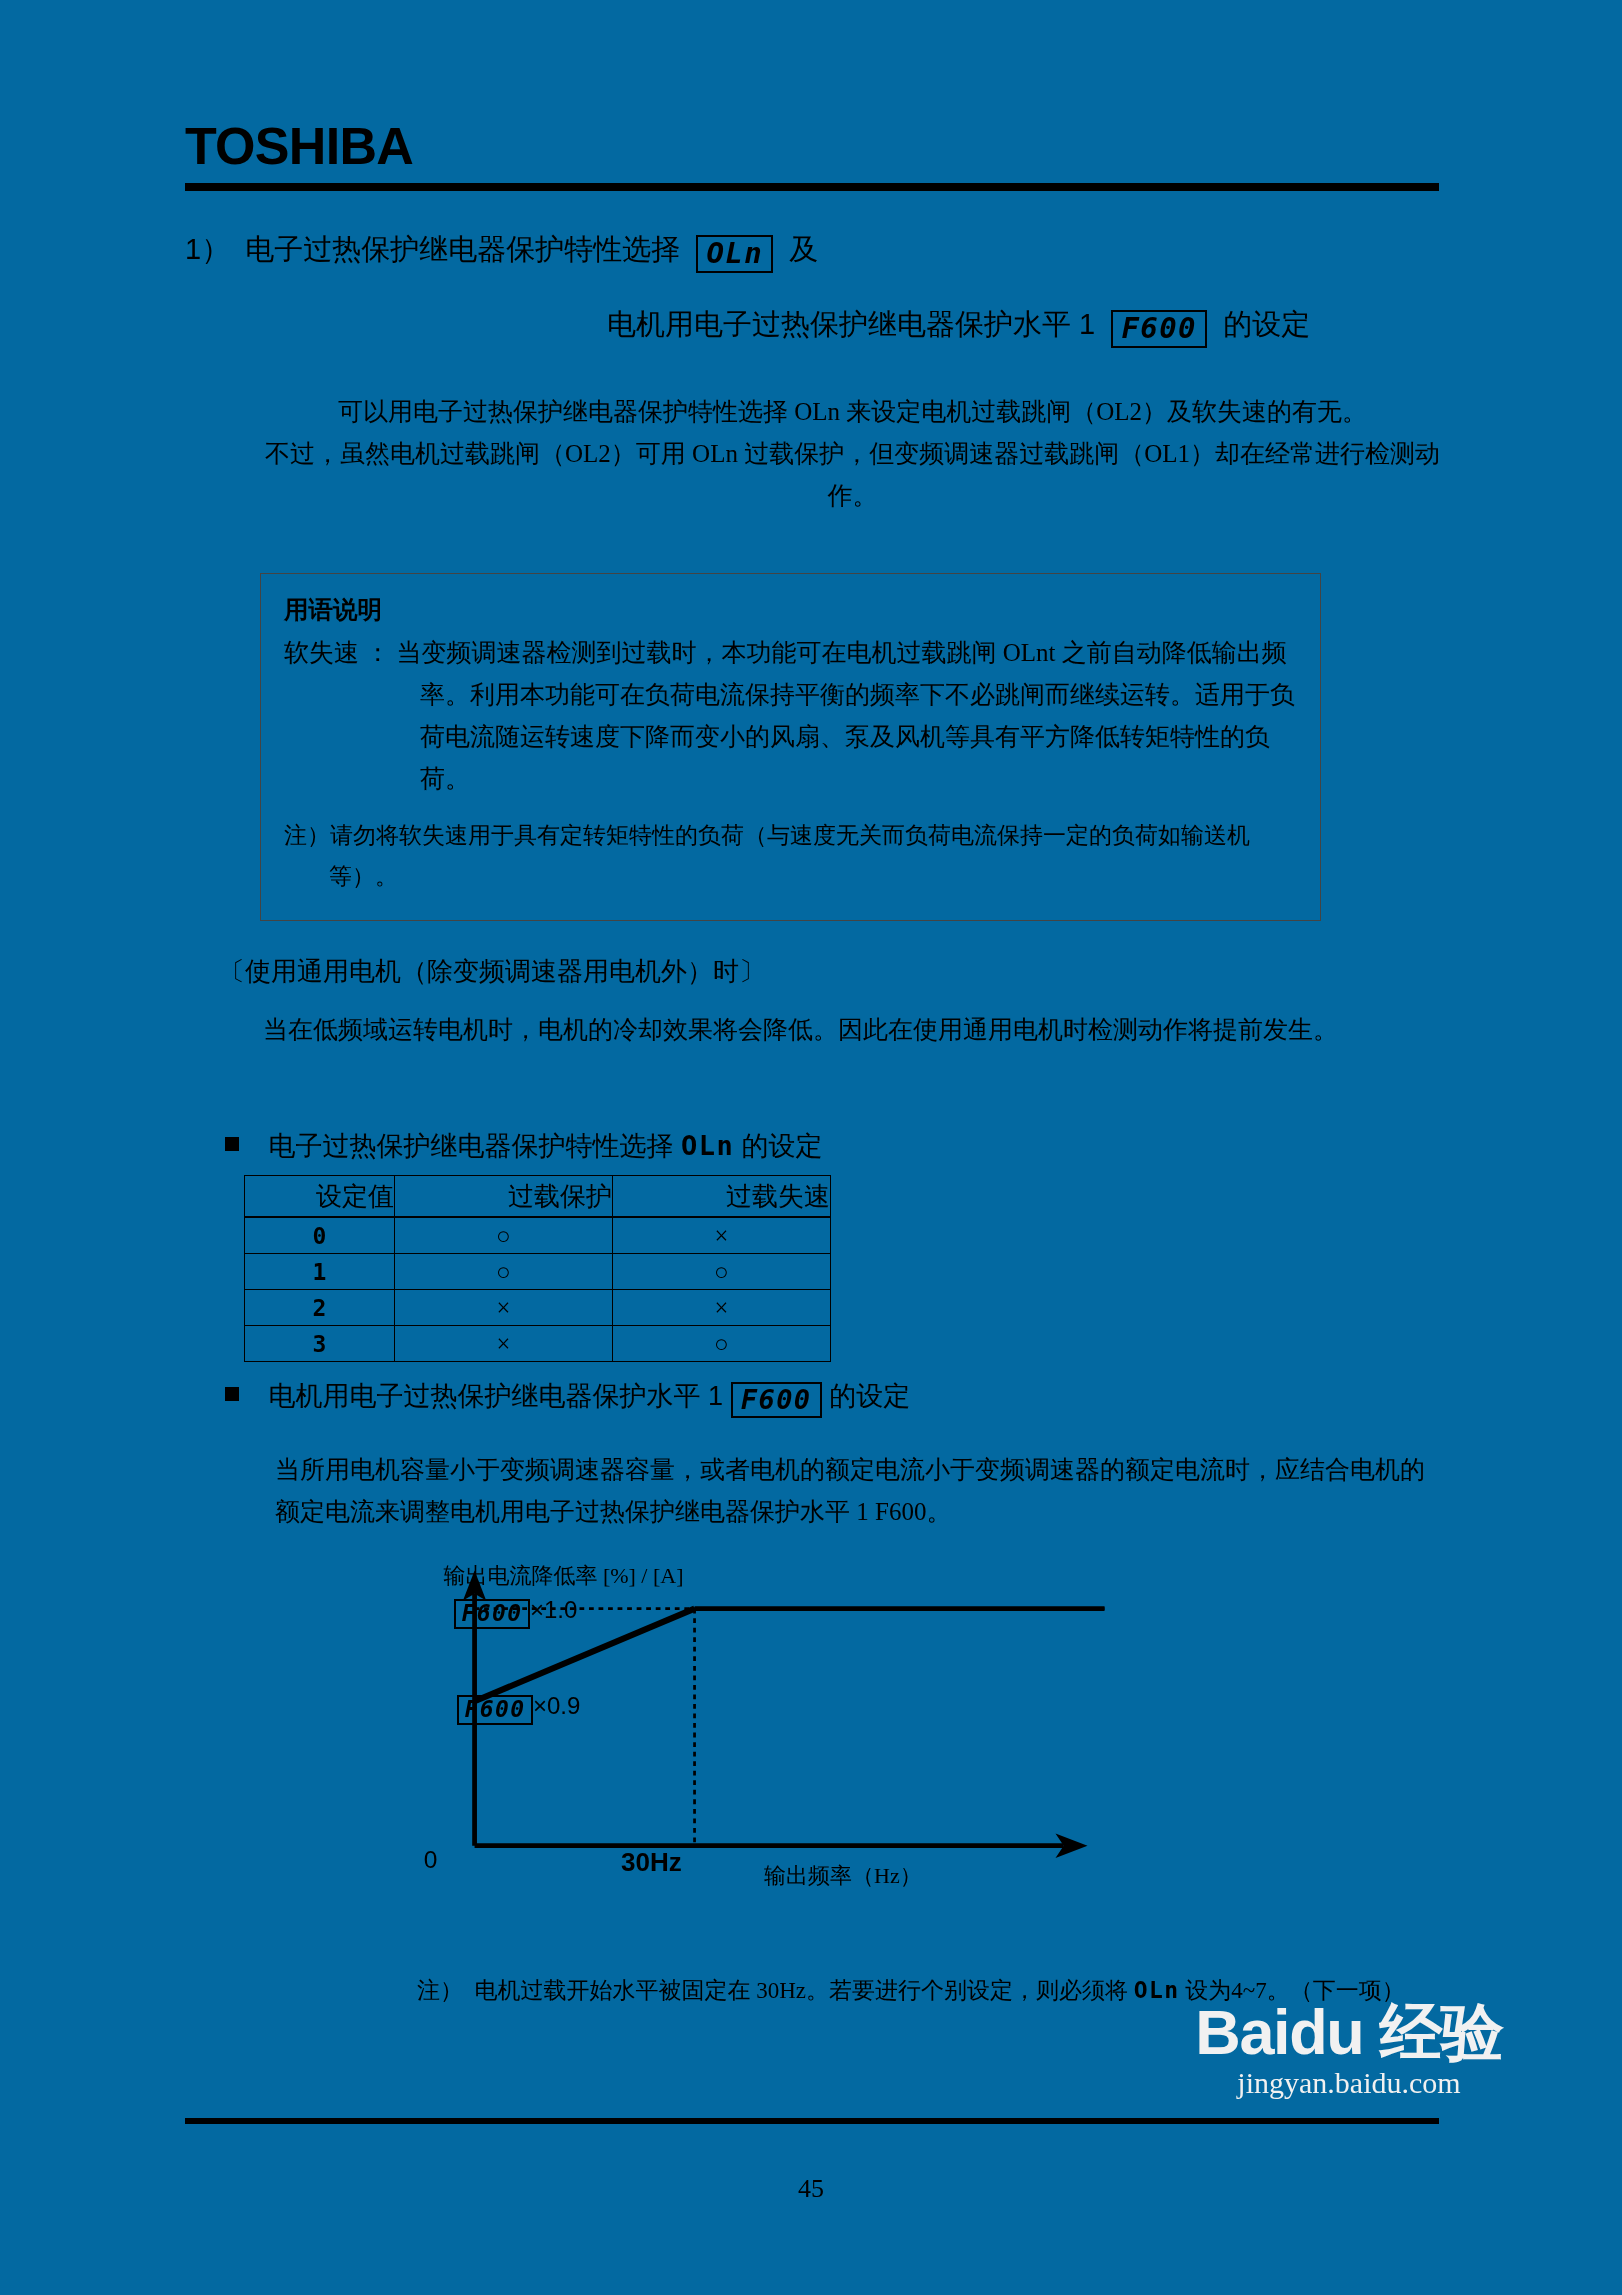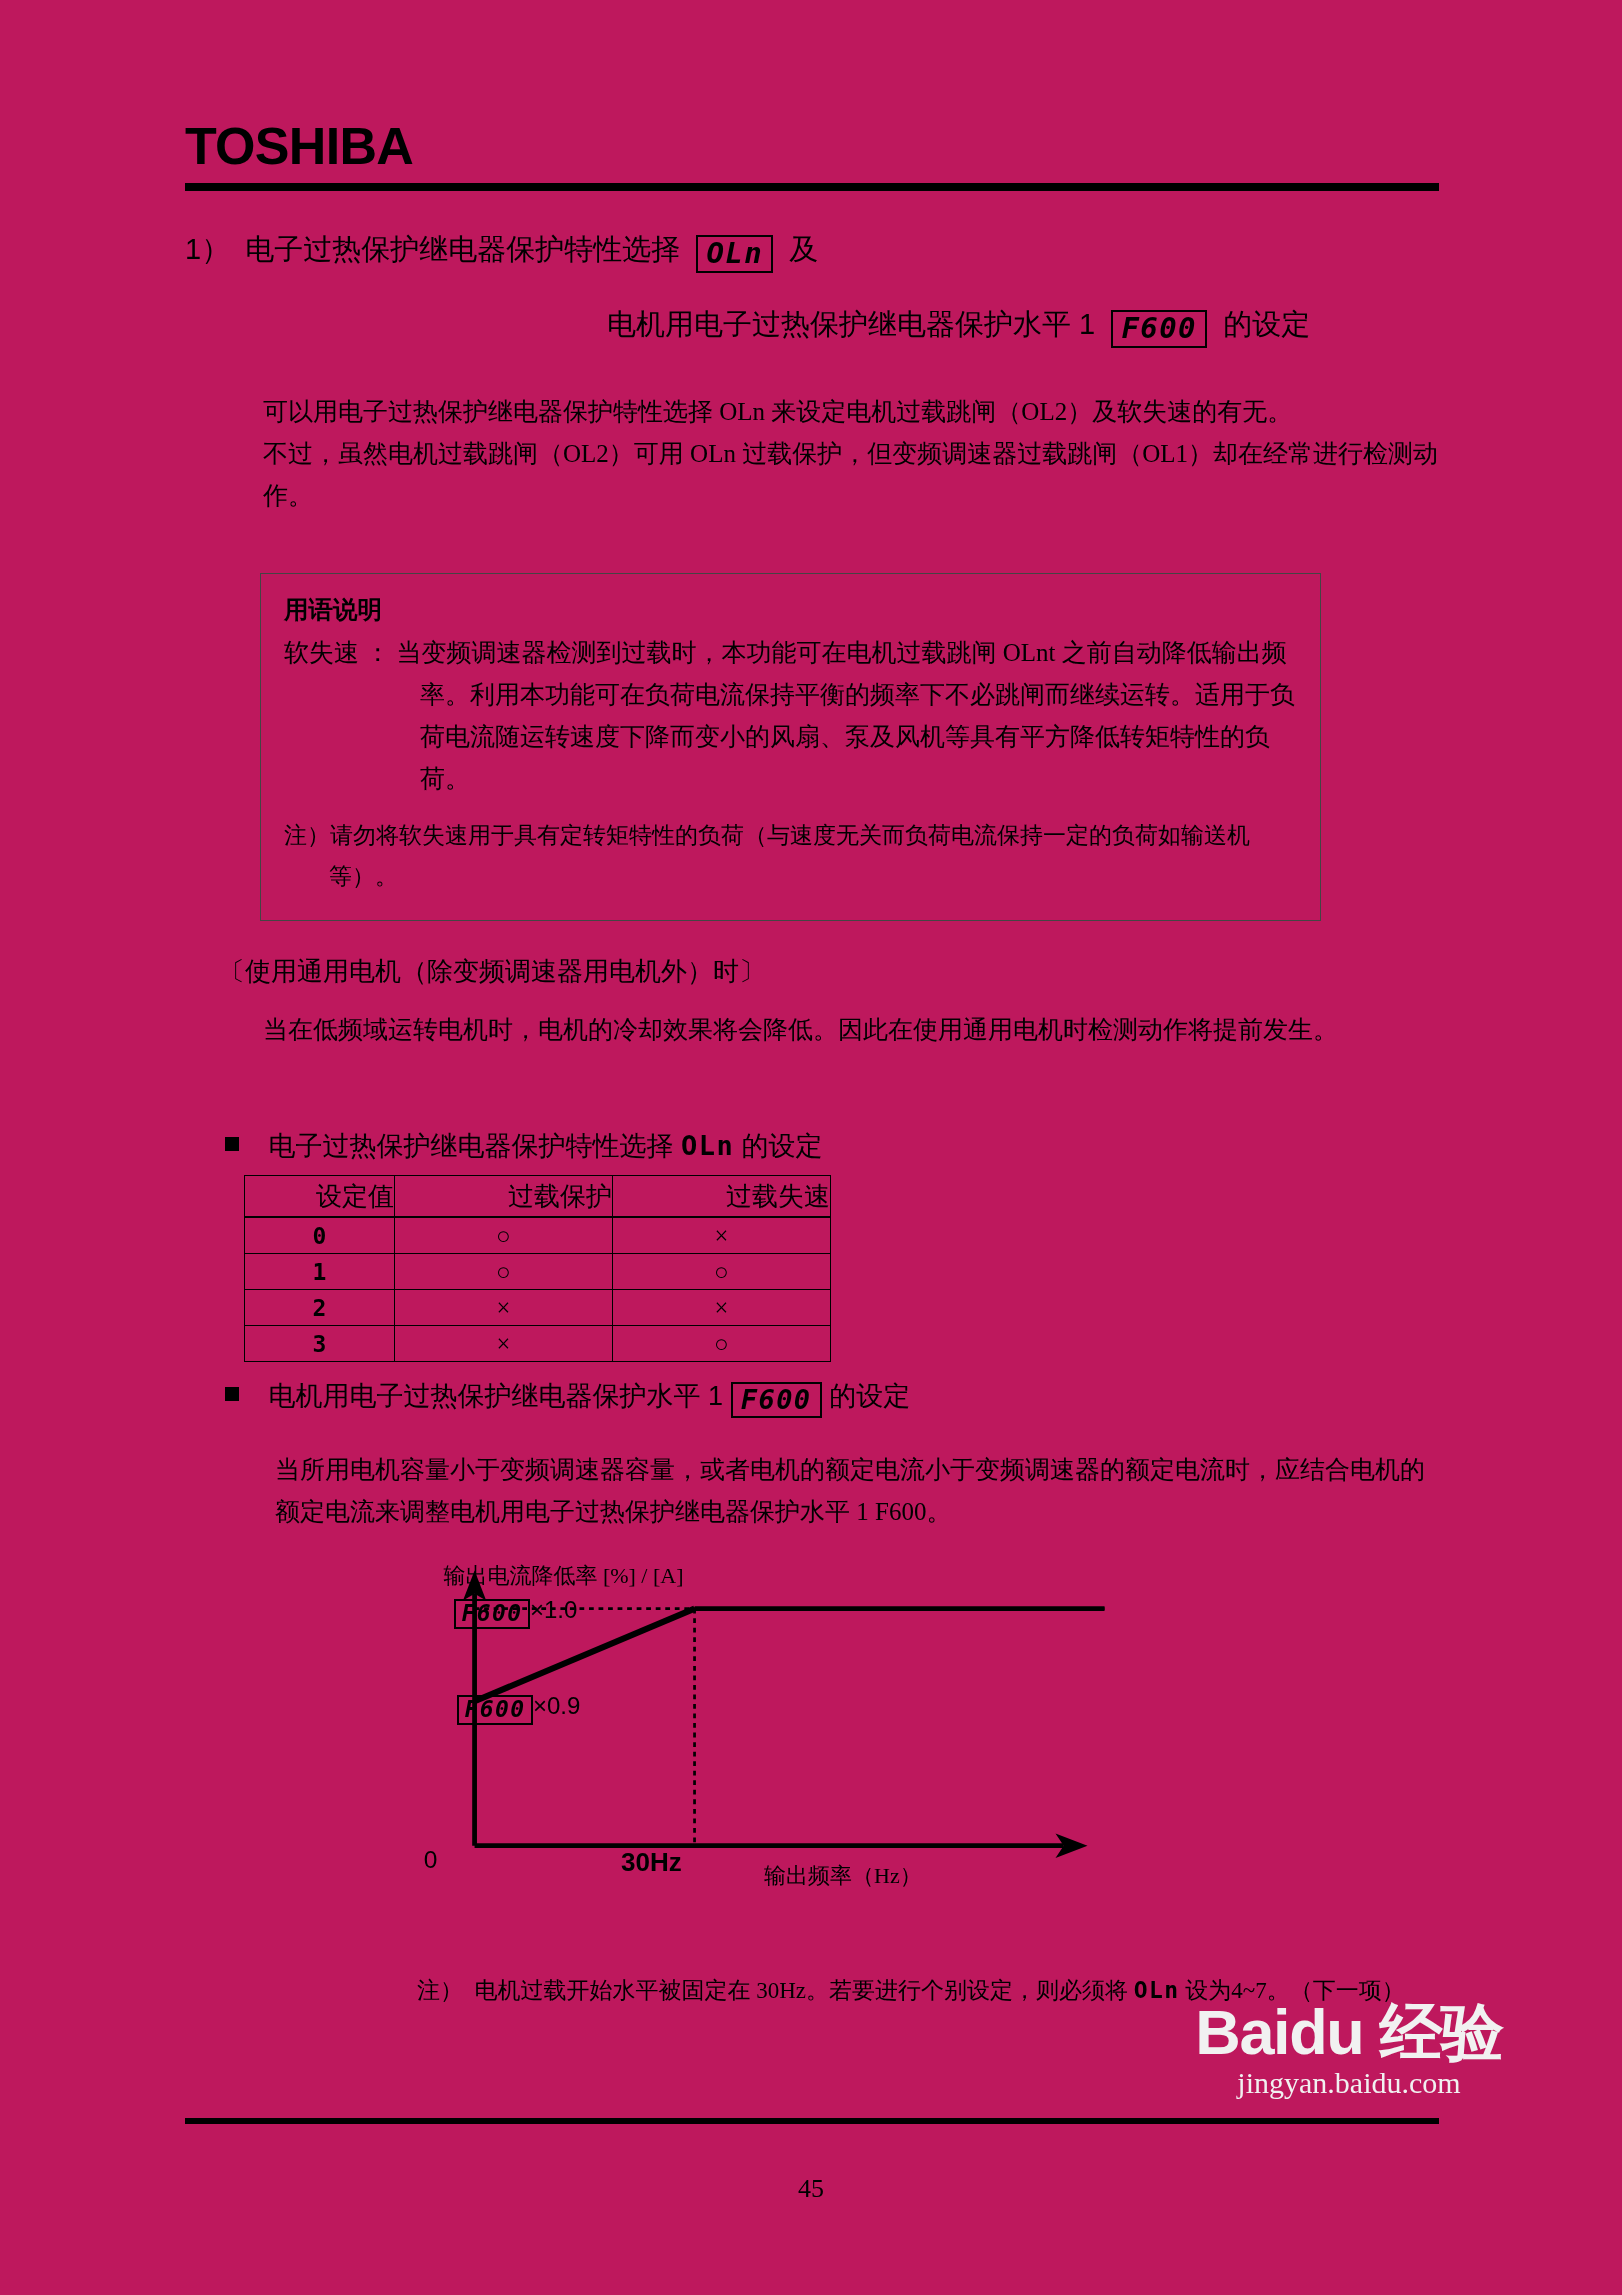--- a/index.html
+++ b/index.html
@@ -8,21 +8,21 @@
     background: #ffffff;
   }
   body {
     font-family: "Liberation Serif", "DejaVu Serif", serif;
     color: #000000;
   }
   #page {
     position: relative;
     width: 1622px;
     height: 2295px;
-    background: #be185d;
+    background: #0369a1;
     overflow: hidden;
   }
 
   
   .brand-wrap {
     position: absolute;
     left: 185px;
     top: 120px;
   }
   .brand {
@@ -86,21 +86,21 @@
     white-space: nowrap;
   }
 
   
   #intro {
     position: absolute;
     left: 263px;
     top: 391px;
     width: 1179px;
   }
-  #intro p { margin: 0; }
+  #intro p { margin: 0; text-align: center; }
 
   
   #termbox {
     position: absolute;
     left: 260px;
     top: 573px;
     width: 1061px;
     border: 1.4px solid #444;
     box-sizing: border-box;
     padding: 17.7px 23px 23px 23px;

